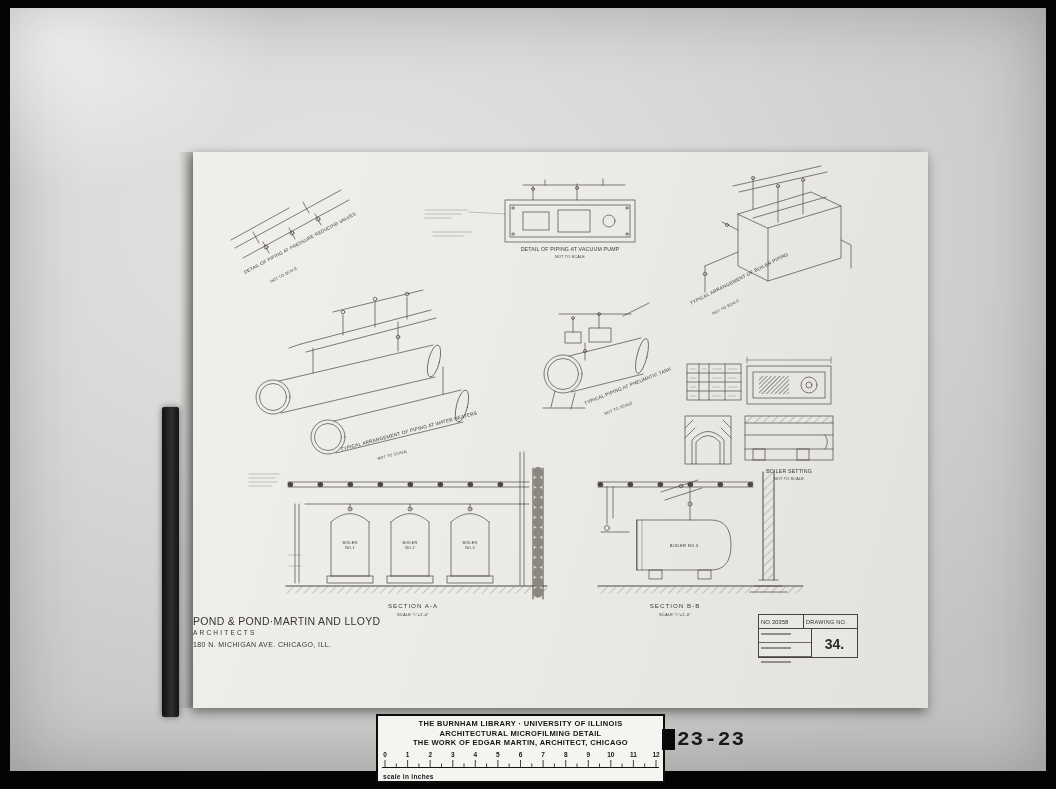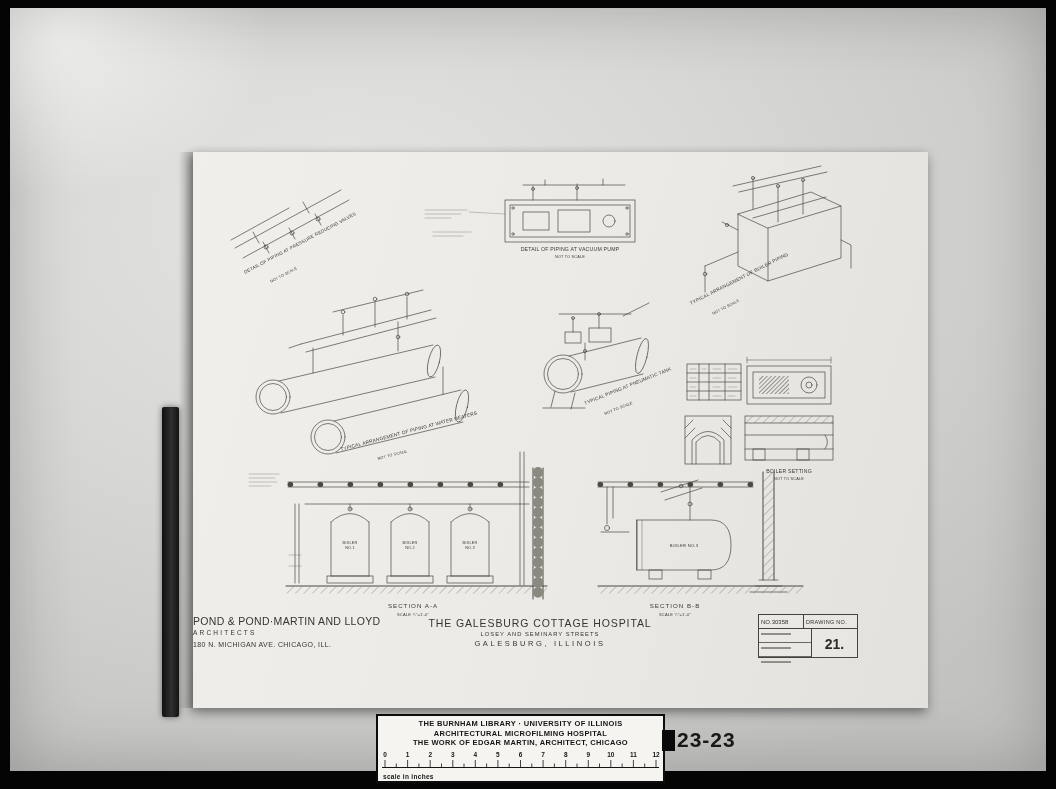--- a/index.html
+++ b/index.html
@@ -48,21 +48,21 @@
   .label-card{position:absolute;left:376px;top:714px;width:289px;height:69px;background:#f5f4f1;
     border:2px solid #0c0c0c;box-sizing:border-box;text-align:center;color:#151515;}
   .card-line{font-size:7.5px;font-weight:bold;letter-spacing:0.35px;line-height:9.5px;white-space:nowrap;}
   .card-line.first{margin-top:3px;}
   .card-line.third{margin-top:0;}
   .ruler-svg{display:block;margin:1px auto 0;}
   .scale-caption{position:absolute;left:5px;bottom:1px;font-size:6.5px;font-weight:bold;letter-spacing:0.3px;}
 
   .frame-marker{position:absolute;left:662px;top:728px;display:flex;align-items:center;color:#181818;}
   .marker-block{width:13px;height:21px;background:#0a0a0a;margin-right:2px;}
-  .marker-text{font-family:Liberation Sans, sans-serif;font-size:21px;font-weight:bold;letter-spacing:1px;}
+  .marker-text{font-family:Liberation Mono, monospace;font-size:21px;font-weight:bold;letter-spacing:1px;}
 </style>
 </head>
 <body>
 
 <div class="photo-frame">
   <div class="photo-surface"></div>
   <div class="corner-glow"></div>
   <div class="sheet-shadow"></div>
   <div class="film-strip"></div>
 
@@ -362,52 +362,47 @@
         <text x="482" y="464" text-anchor="middle" font-size="4">SCALE ¼"=1'-0"</text>
       </g>
     </svg>
 
     <div class="tb-left">
       <div class="firm-name">POND &amp; POND·MARTIN AND LLOYD</div>
       <div class="firm-title">ARCHITECTS</div>
       <div class="firm-address">180 N. MICHIGAN AVE.   CHICAGO, ILL.</div>
     </div>
 
-    <div class="tb-center">
-      <div class="project-name">THE GALESBURG COTTAGE HOSPITAL</div>
-      <div class="project-address">LOSEY AND SEMINARY STREETS</div>
-      <div class="project-city">GALESBURG, ILLINOIS</div>
-    </div>
 
     <div class="tb-box">
       <div class="tb-box-row1">
         <span class="tb-job">NO.30358</span>
         <span class="tb-dwg">DRAWING NO.</span>
       </div>
       <div class="tb-box-body">
         <div class="tb-box-rows">
           <div class="tb-minirow">
               <div class="scribble"></div>
             </div>
           <div class="tb-minirow">
               <div class="scribble"></div>
             </div>
           <div class="tb-minirow last">
               <div class="scribble"></div>
             </div>
         </div>
-        <div class="tb-sheetnum">21.</div>
+        <div class="tb-sheetnum">34.</div>
       </div>
     </div>
 
   </div>
 
   <div class="label-card">
     <div class="card-line first">THE BURNHAM LIBRARY · UNIVERSITY OF ILLINOIS</div>
-    <div class="card-line">ARCHITECTURAL MICROFILMING HOSPITAL</div>
+    <div class="card-line">ARCHITECTURAL MICROFILMING DETAIL</div>
     <div class="card-line third">THE WORK OF EDGAR MARTIN, ARCHITECT, CHICAGO</div>
 
     <svg class="ruler-svg" width="285" height="24" viewBox="0 0 285 24">
       <g fill="#141414" font-size="6.5" font-weight="bold" text-anchor="middle" font-family="Liberation Sans, sans-serif">
         <text x="7" y="8">0</text>
         <text x="29.6" y="8">1</text>
         <text x="52.2" y="8">2</text>
         <text x="74.8" y="8">3</text>
         <text x="97.3" y="8">4</text>
         <text x="119.9" y="8">5</text>

